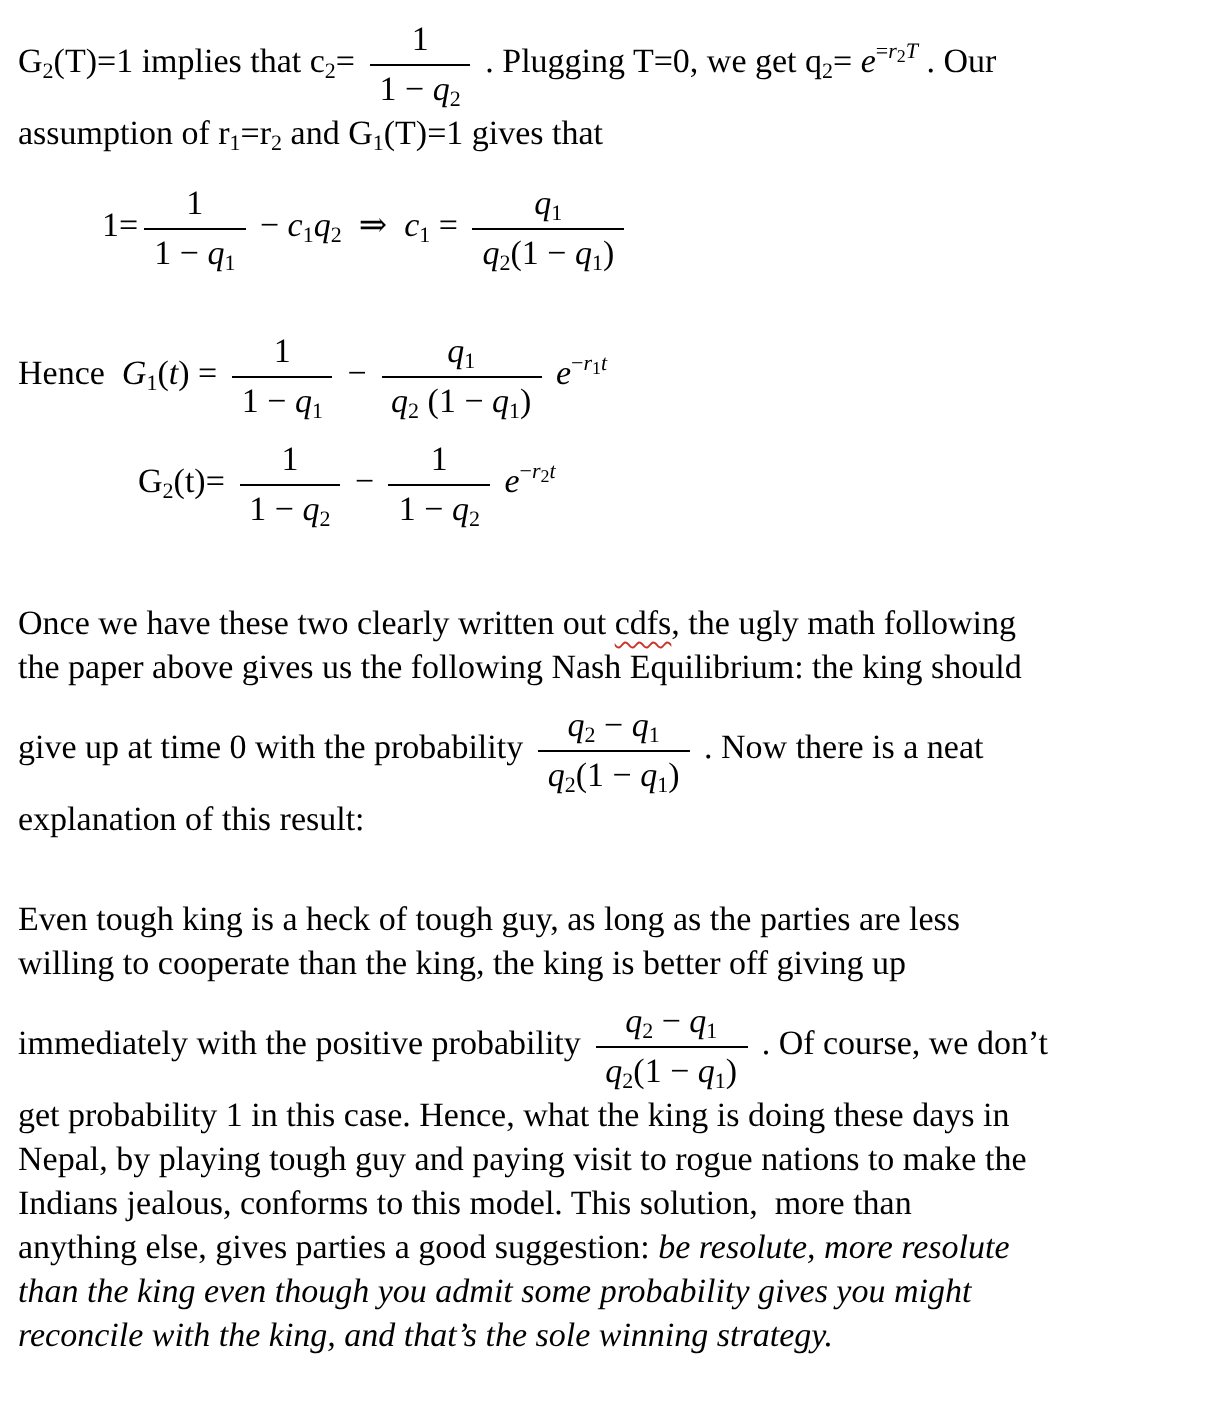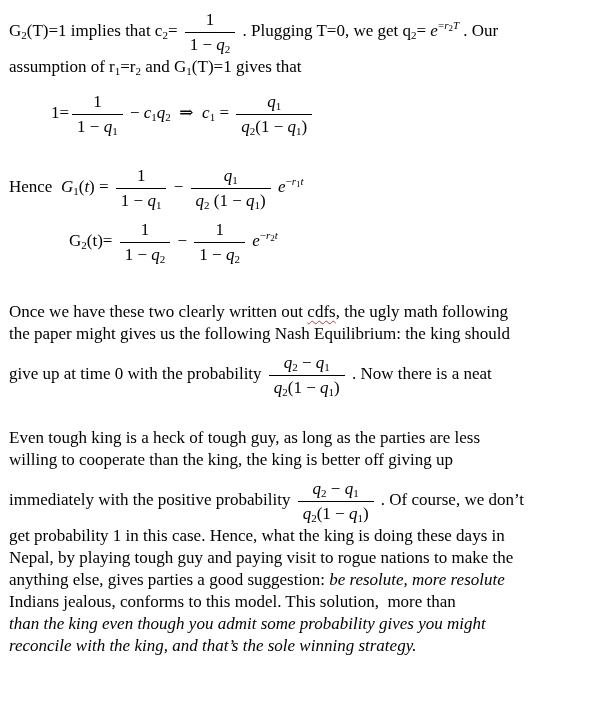--- a/index.html
+++ b/index.html
@@ -43,29 +43,30 @@
   </div>
 
   <div class="line eq-c1">1=<span class="frac"><span class="num">1</span><span class="den">1 − <span class="it">q</span><sub>1</sub></span></span> − <span class="it">c</span><sub>1</sub><span class="it">q</span><sub>2</sub>  ⇒  <span class="it">c</span><sub>1</sub> = <span class="frac"><span class="num"><span class="it">q</span><sub>1</sub></span><span class="den"><span class="it">q</span><sub>2</sub>(1 − <span class="it">q</span><sub>1</sub>)</span></span></div>
 
   <div class="line eq-g1">Hence  <span class="it">G</span><sub>1</sub>(<span class="it">t</span>) = <span class="frac"><span class="num">1</span><span class="den">1 − <span class="it">q</span><sub>1</sub></span></span> − <span class="frac"><span class="num"><span class="it">q</span><sub>1</sub></span><span class="den"><span class="it">q</span><sub>2</sub> (1 − <span class="it">q</span><sub>1</sub>)</span></span> <span class="it">e</span><sup>−<span class="it">r</span><sub>1</sub><span class="it">t</span></sup></div>
 
   <div class="line eq-g2">G<sub>2</sub>(t)= <span class="frac"><span class="num">1</span><span class="den">1 − <span class="it">q</span><sub>2</sub></span></span> − <span class="frac"><span class="num">1</span><span class="den">1 − <span class="it">q</span><sub>2</sub></span></span> <span class="it">e</span><sup>−<span class="it">r</span><sub>2</sub><span class="it">t</span></sup></div>
 
   <div class="para para-2">
     <div class="line">Once we have these two clearly written out <span class="squiggle">cdfs</span>, the ugly math following</div>
-    <div class="line">the paper might gives us the following Nash Equilibrium: the king should</div>
+    <div class="line">the paper above gives us the following Nash Equilibrium: the king should</div>
     <div class="line tall">give up at time 0 with the probability <span class="frac"><span class="num"><span class="it">q</span><sub>2</sub> − <span class="it">q</span><sub>1</sub></span><span class="den"><span class="it">q</span><sub>2</sub>(1 − <span class="it">q</span><sub>1</sub>)</span></span> . Now there is a neat</div>
+    <div class="line">explanation of this result:</div>
   </div>
 
   <div class="para para-3">
     <div class="line">Even tough king is a heck of tough guy, as long as the parties are less</div>
     <div class="line">willing to cooperate than the king, the king is better off giving up</div>
     <div class="line tall">immediately with the positive probability <span class="frac"><span class="num"><span class="it">q</span><sub>2</sub> − <span class="it">q</span><sub>1</sub></span><span class="den"><span class="it">q</span><sub>2</sub>(1 − <span class="it">q</span><sub>1</sub>)</span></span> . Of course, we don’t</div>
     <div class="line">get probability 1 in this case. Hence, what the king is doing these days in</div>
     <div class="line">Nepal, by playing tough guy and paying visit to rogue nations to make the</div>
+    <div class="line">Indians jealous, conforms to this model. This solution,  more than</div>
     <div class="line">anything else, gives parties a good suggestion: <span class="it">be resolute, more resolute</span></div>
-    <div class="line">Indians jealous, conforms to this model. This solution,  more than</div>
     <div class="line it">than the king even though you admit some probability gives you might</div>
     <div class="line it">reconcile with the king, and that’s the sole winning strategy.</div>
   </div>
 
 </div>
 
 </body></html>

